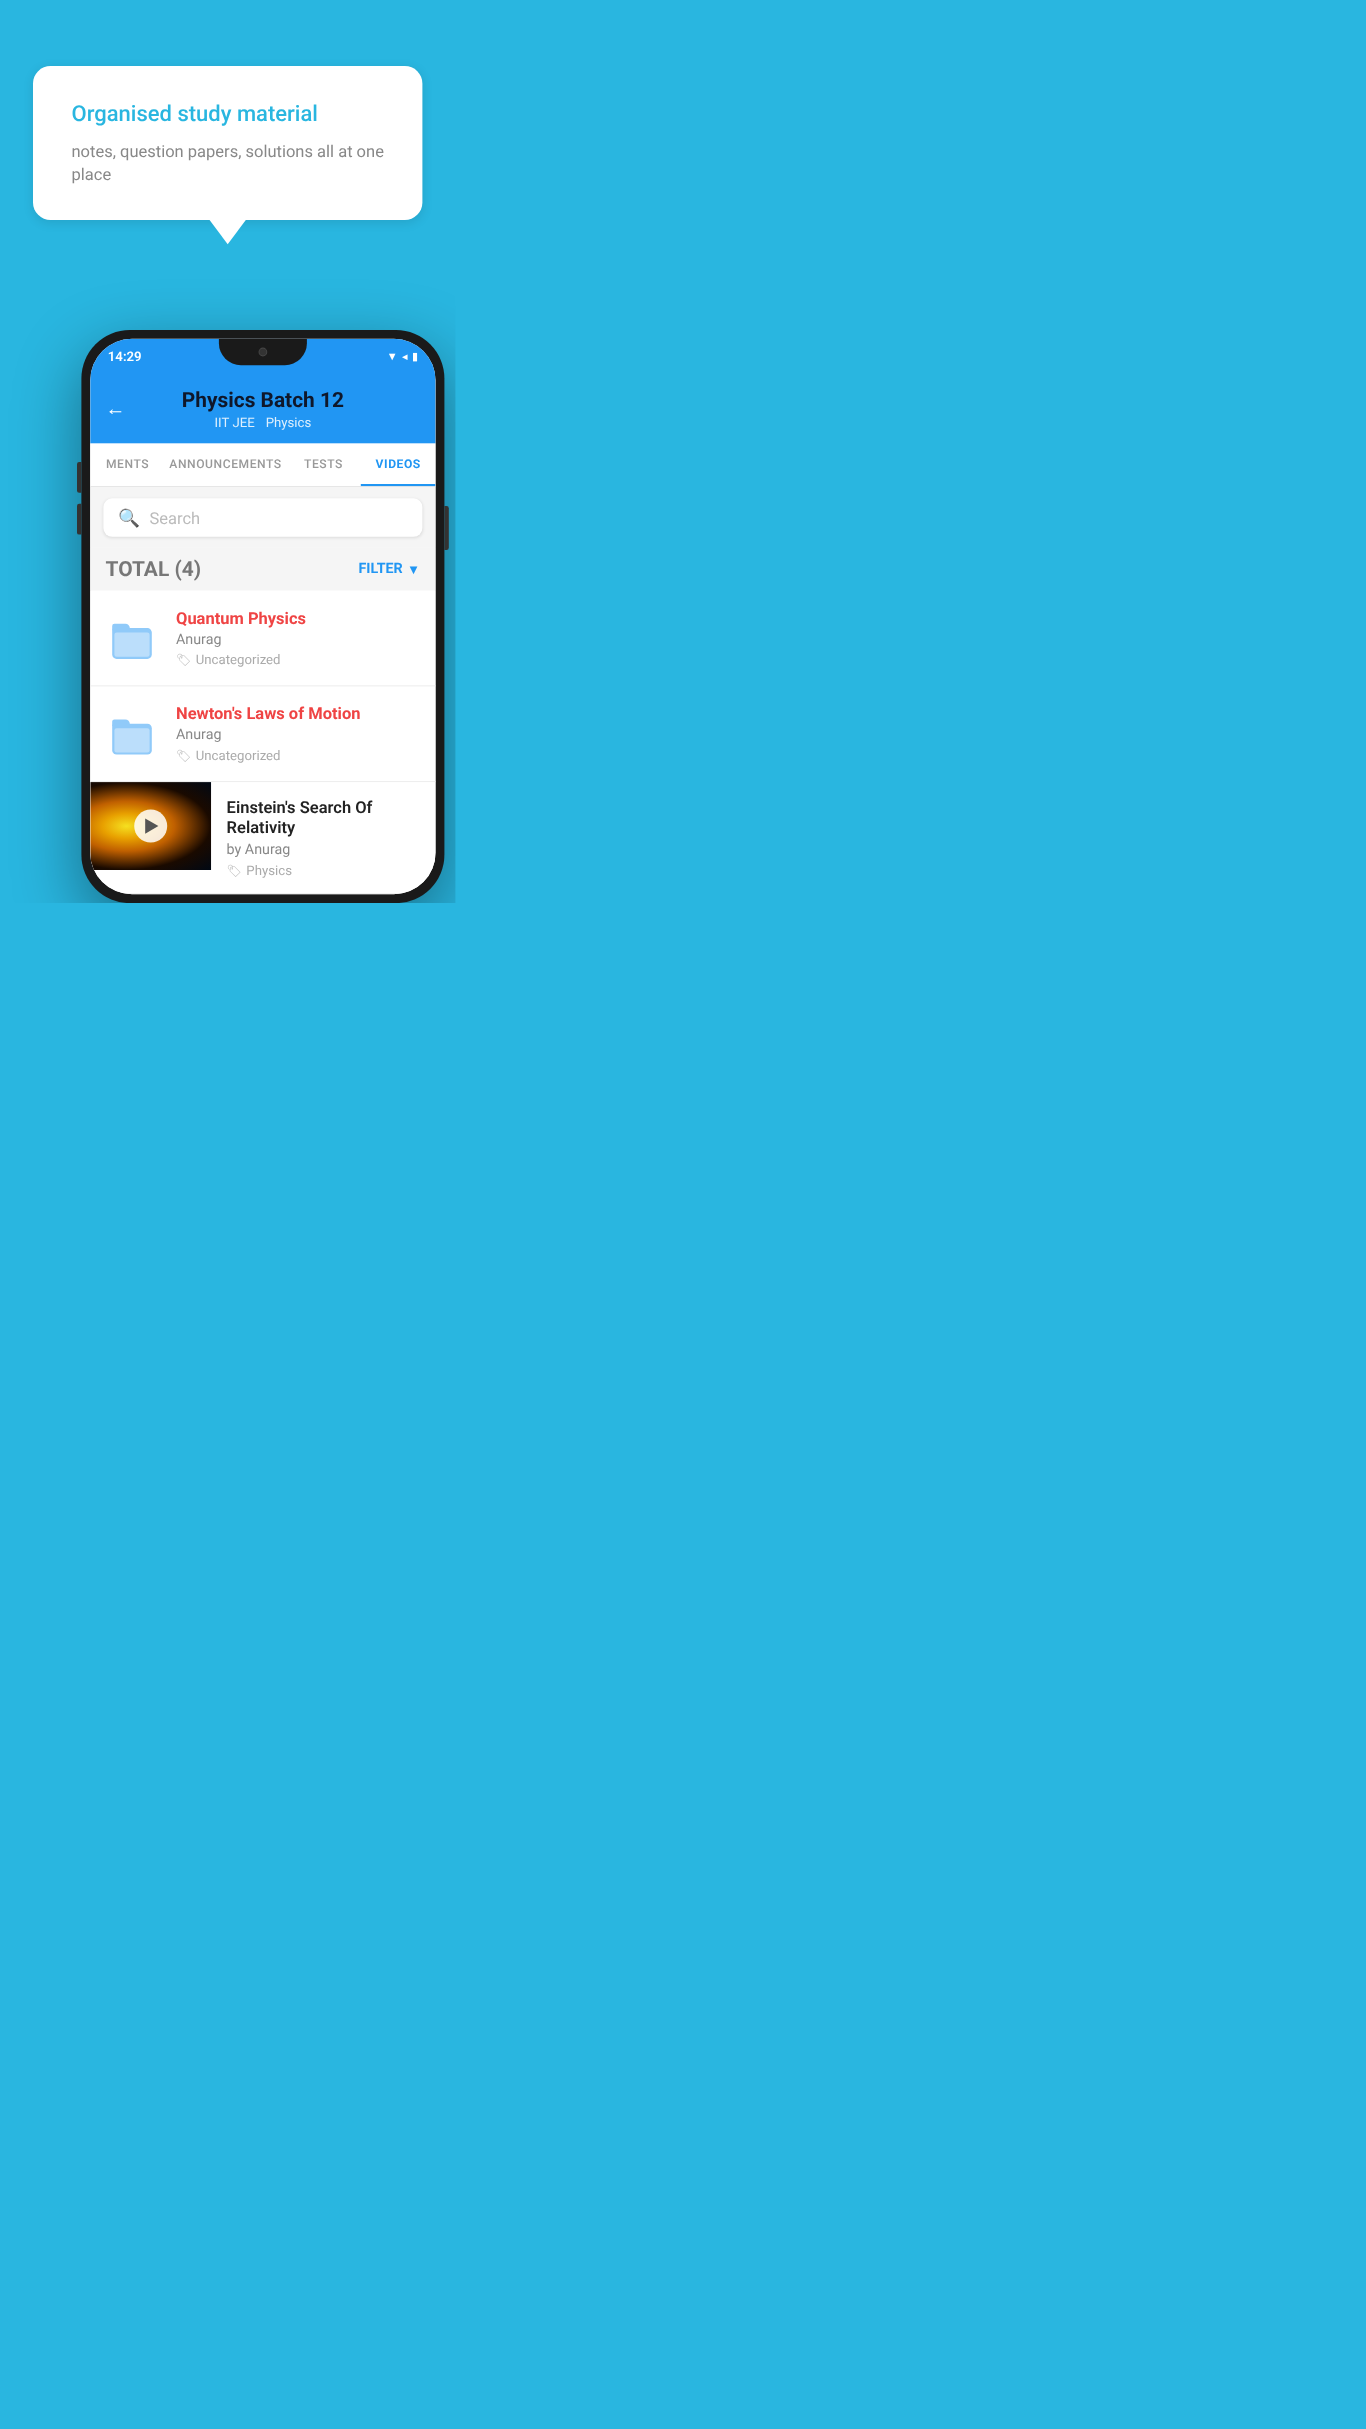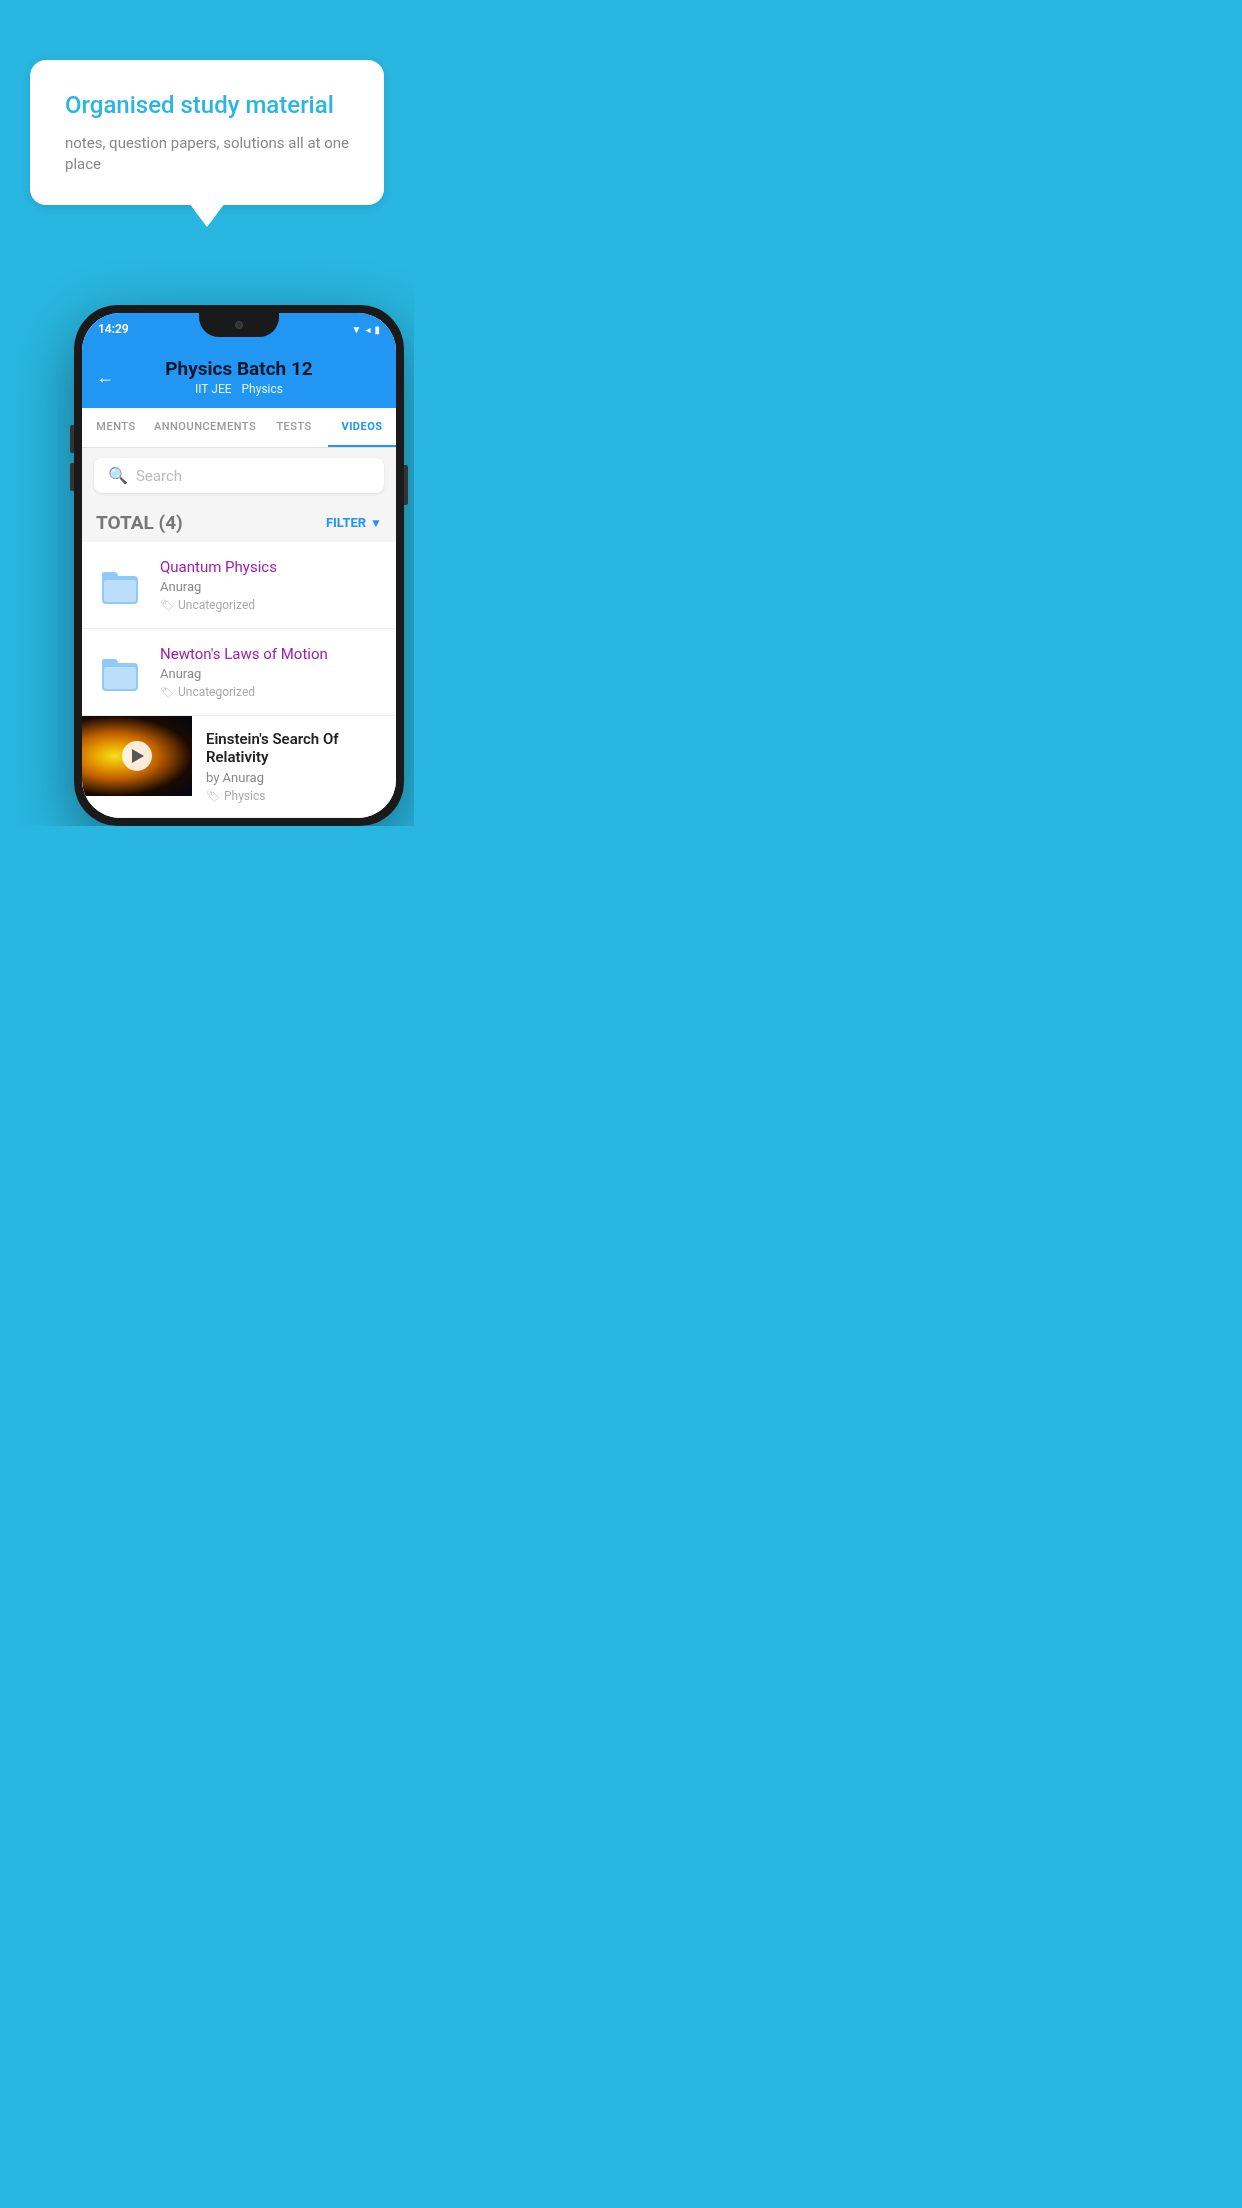--- a/index.html
+++ b/index.html
@@ -39,21 +39,21 @@
       transform: translateX(-50%);
       width: 0;
       height: 0;
       border-left: 18px solid transparent;
       border-right: 18px solid transparent;
       border-top: 24px solid white;
     }
 
     .bubble-title {
       color: #29b6e0;
-      font-size: 24px;
+      font-size: 20px;
       font-weight: 500;
       margin-bottom: 12px;
       line-height: 1.3;
     }
 
     .bubble-subtitle {
       color: #888;
       font-size: 15px;
       line-height: 1.4;
     }
@@ -305,22 +305,22 @@
       background: #bbdefb;
       border-radius: 2px;
     }
 
     .video-info {
       flex: 1;
     }
 
     .video-title {
       font-size: 15px;
-      font-weight: 400;
-      color: #a21caf;
+      font-weight: 700;
+      color: #ef4444;
       margin-bottom: 3px;
     }
 
     .video-author {
       font-size: 13px;
       color: #888;
       margin-bottom: 4px;
     }
 
     .video-tag {

